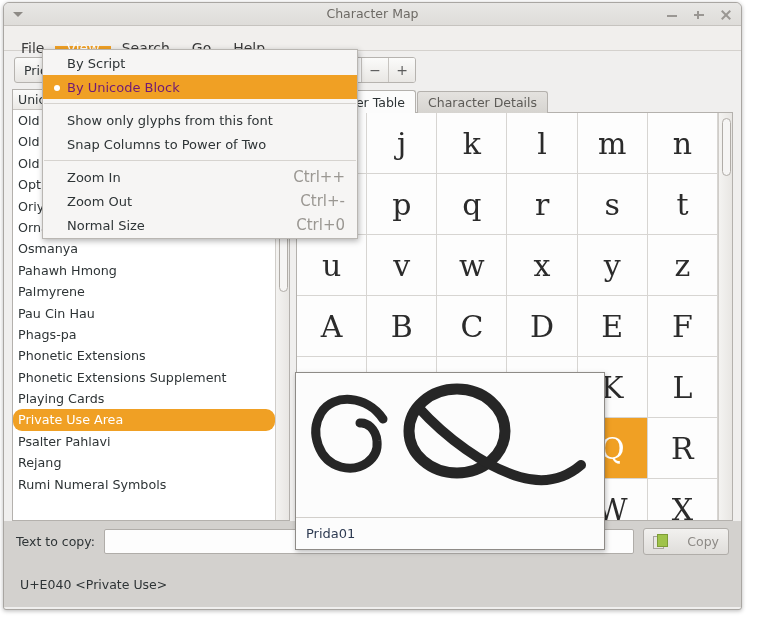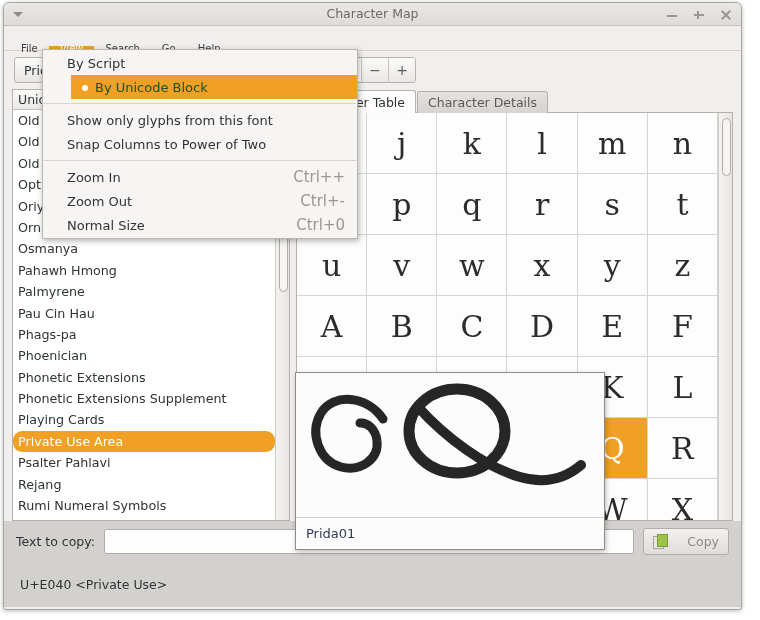--- a/index.html
+++ b/index.html
@@ -90,21 +90,21 @@
     display: flex;
     align-items: stretch;
     padding-left: 6px;
     position: relative;
     z-index: 30;
   }
   .menubar-item {
     display: flex;
     align-items: center;
     padding: 0 11px;
-    font-size: 10px;
+    font-size: 14px;
     color: #3b3b3b;
     cursor: default;
     margin-top: 20px;
   }
   .menubar-item.active {
     background: #f0a024;
     color: #ffffff;
   }
 
   
@@ -409,22 +409,21 @@
     padding-left: 24px;
     padding-right: 12px;
     font-size: 13px;
     color: #2e3436;
     position: relative;
     white-space: nowrap;
     cursor: default;
   }
   .menu-item.highlight {
     background: #f0a024;
-    color: #14532d;
-    margin-left: 28px;
+    color: #701a75;
   }
   .menu-radio {
     position: absolute;
     left: 11px;
     top: 9.5px;
     width: 6px; height: 6px;
     border-radius: 50%;
     background: #ffffff;
   }
   .menu-accel {
@@ -482,21 +481,20 @@
               <div class="block-item">Old South Arabian</div>
               <div class="block-item">Old Turkic</div>
               <div class="block-item">Optical Character Recognition</div>
               <div class="block-item">Oriya</div>
               <div class="block-item">Ornamental Dingbats</div>
               <div class="block-item">Osmanya</div>
               <div class="block-item">Pahawh Hmong</div>
               <div class="block-item">Palmyrene</div>
               <div class="block-item">Pau Cin Hau</div>
               <div class="block-item">Phags-pa</div>
-              <div class="block-item">Phoenician</div>
               <div class="block-item">Phonetic Extensions</div>
               <div class="block-item">Phonetic Extensions Supplement</div>
               <div class="block-item">Playing Cards</div>
               <div class="block-item selected">Private Use Area</div>
               <div class="block-item">Psalter Pahlavi</div>
               <div class="block-item">Rejang</div>
               <div class="block-item">Rumi Numeral Symbols</div>
             </div>
           <div class="vscroll">
             <div class="vthumb" style="top:118px;height:64px;"></div>

